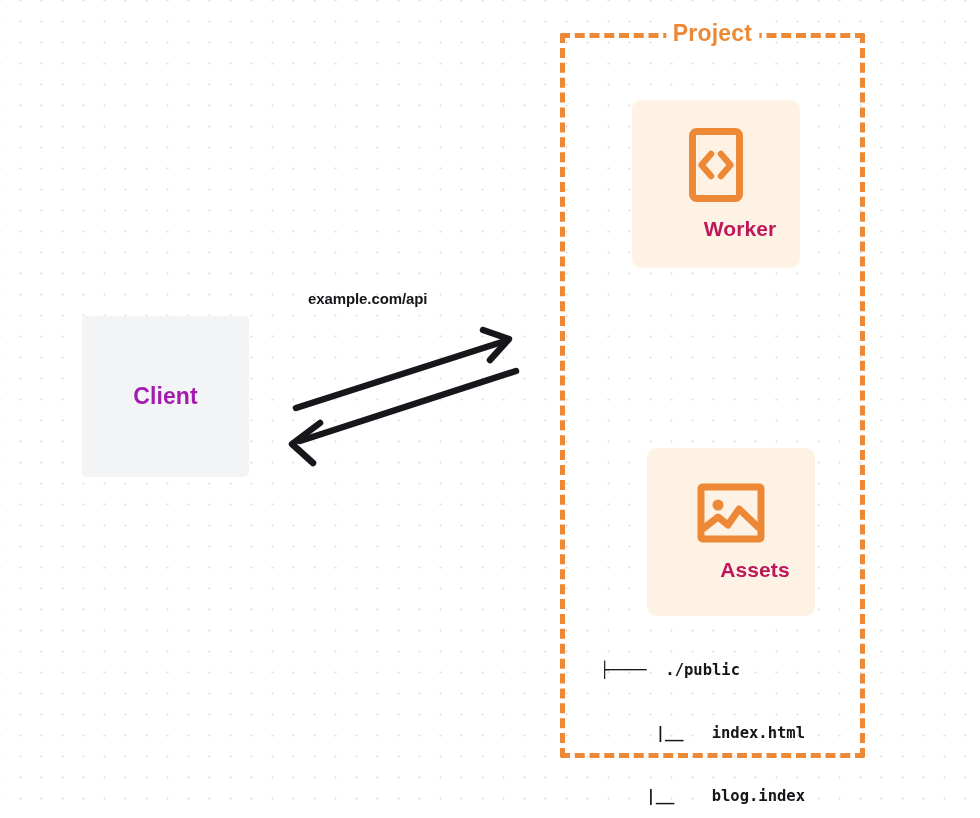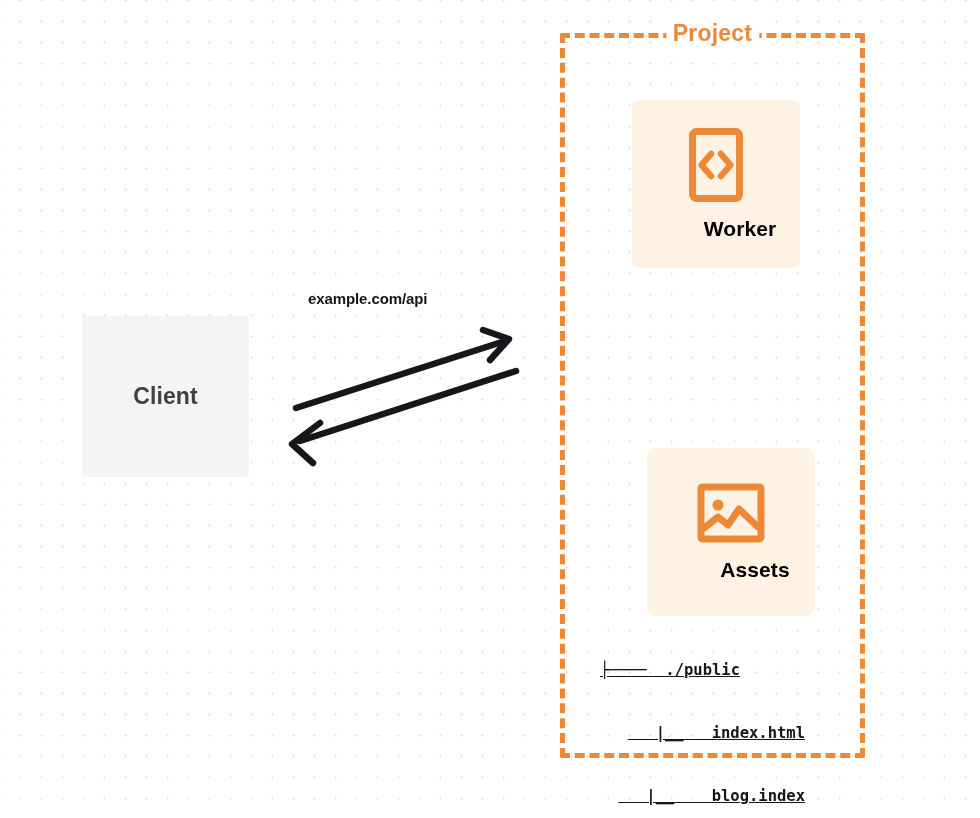--- a/index.html
+++ b/index.html
@@ -29,21 +29,21 @@
     height: 161px;
     background: #f3f4f6;
     border-radius: 5px;
     display: flex;
     align-items: center;
     justify-content: center;
   }
   .client-label {
     font-size: 23px;
     font-weight: bold;
-    color: #404040;
+    color: #a21caf;
     letter-spacing: 0.1px;
   }
 
   
   .arrows-svg {
     position: absolute;
     left: 0;
     top: 0;
     width: 980px;
     height: 818px;
@@ -110,42 +110,41 @@
   .service-card.worker { left: 632px; top: 100px; }
   .service-card.assets { left: 647px; top: 448px; }
 
   .service-icon {
     display: block;
     margin-bottom: 14px;
   }
   .service-label {
     font-size: 21px;
     font-weight: bold;
-    color: #000000;
+    color: #be185d;
     letter-spacing: 0.1px;
     margin-left: 48px;
   }
 
   
   .file-tree {
     position: absolute;
     left: 600px;
     top: 618px;
     width: 205px;
     font-family: "DejaVu Sans Mono", "Liberation Mono", monospace;
     font-size: 15.5px;
     font-weight: bold;
     color: #16161a;
     line-height: 21px;
     white-space: pre;
   }
   .tree-row {
     display: block;
     text-align: right;
-    text-decoration: underline;
   }
   .tree-row.root { text-align: left; }
 </style>
 </head>
 <body>
 
 <div id="canvas">
 
   <div class="client-box">
     <span class="client-label">Client</span>

